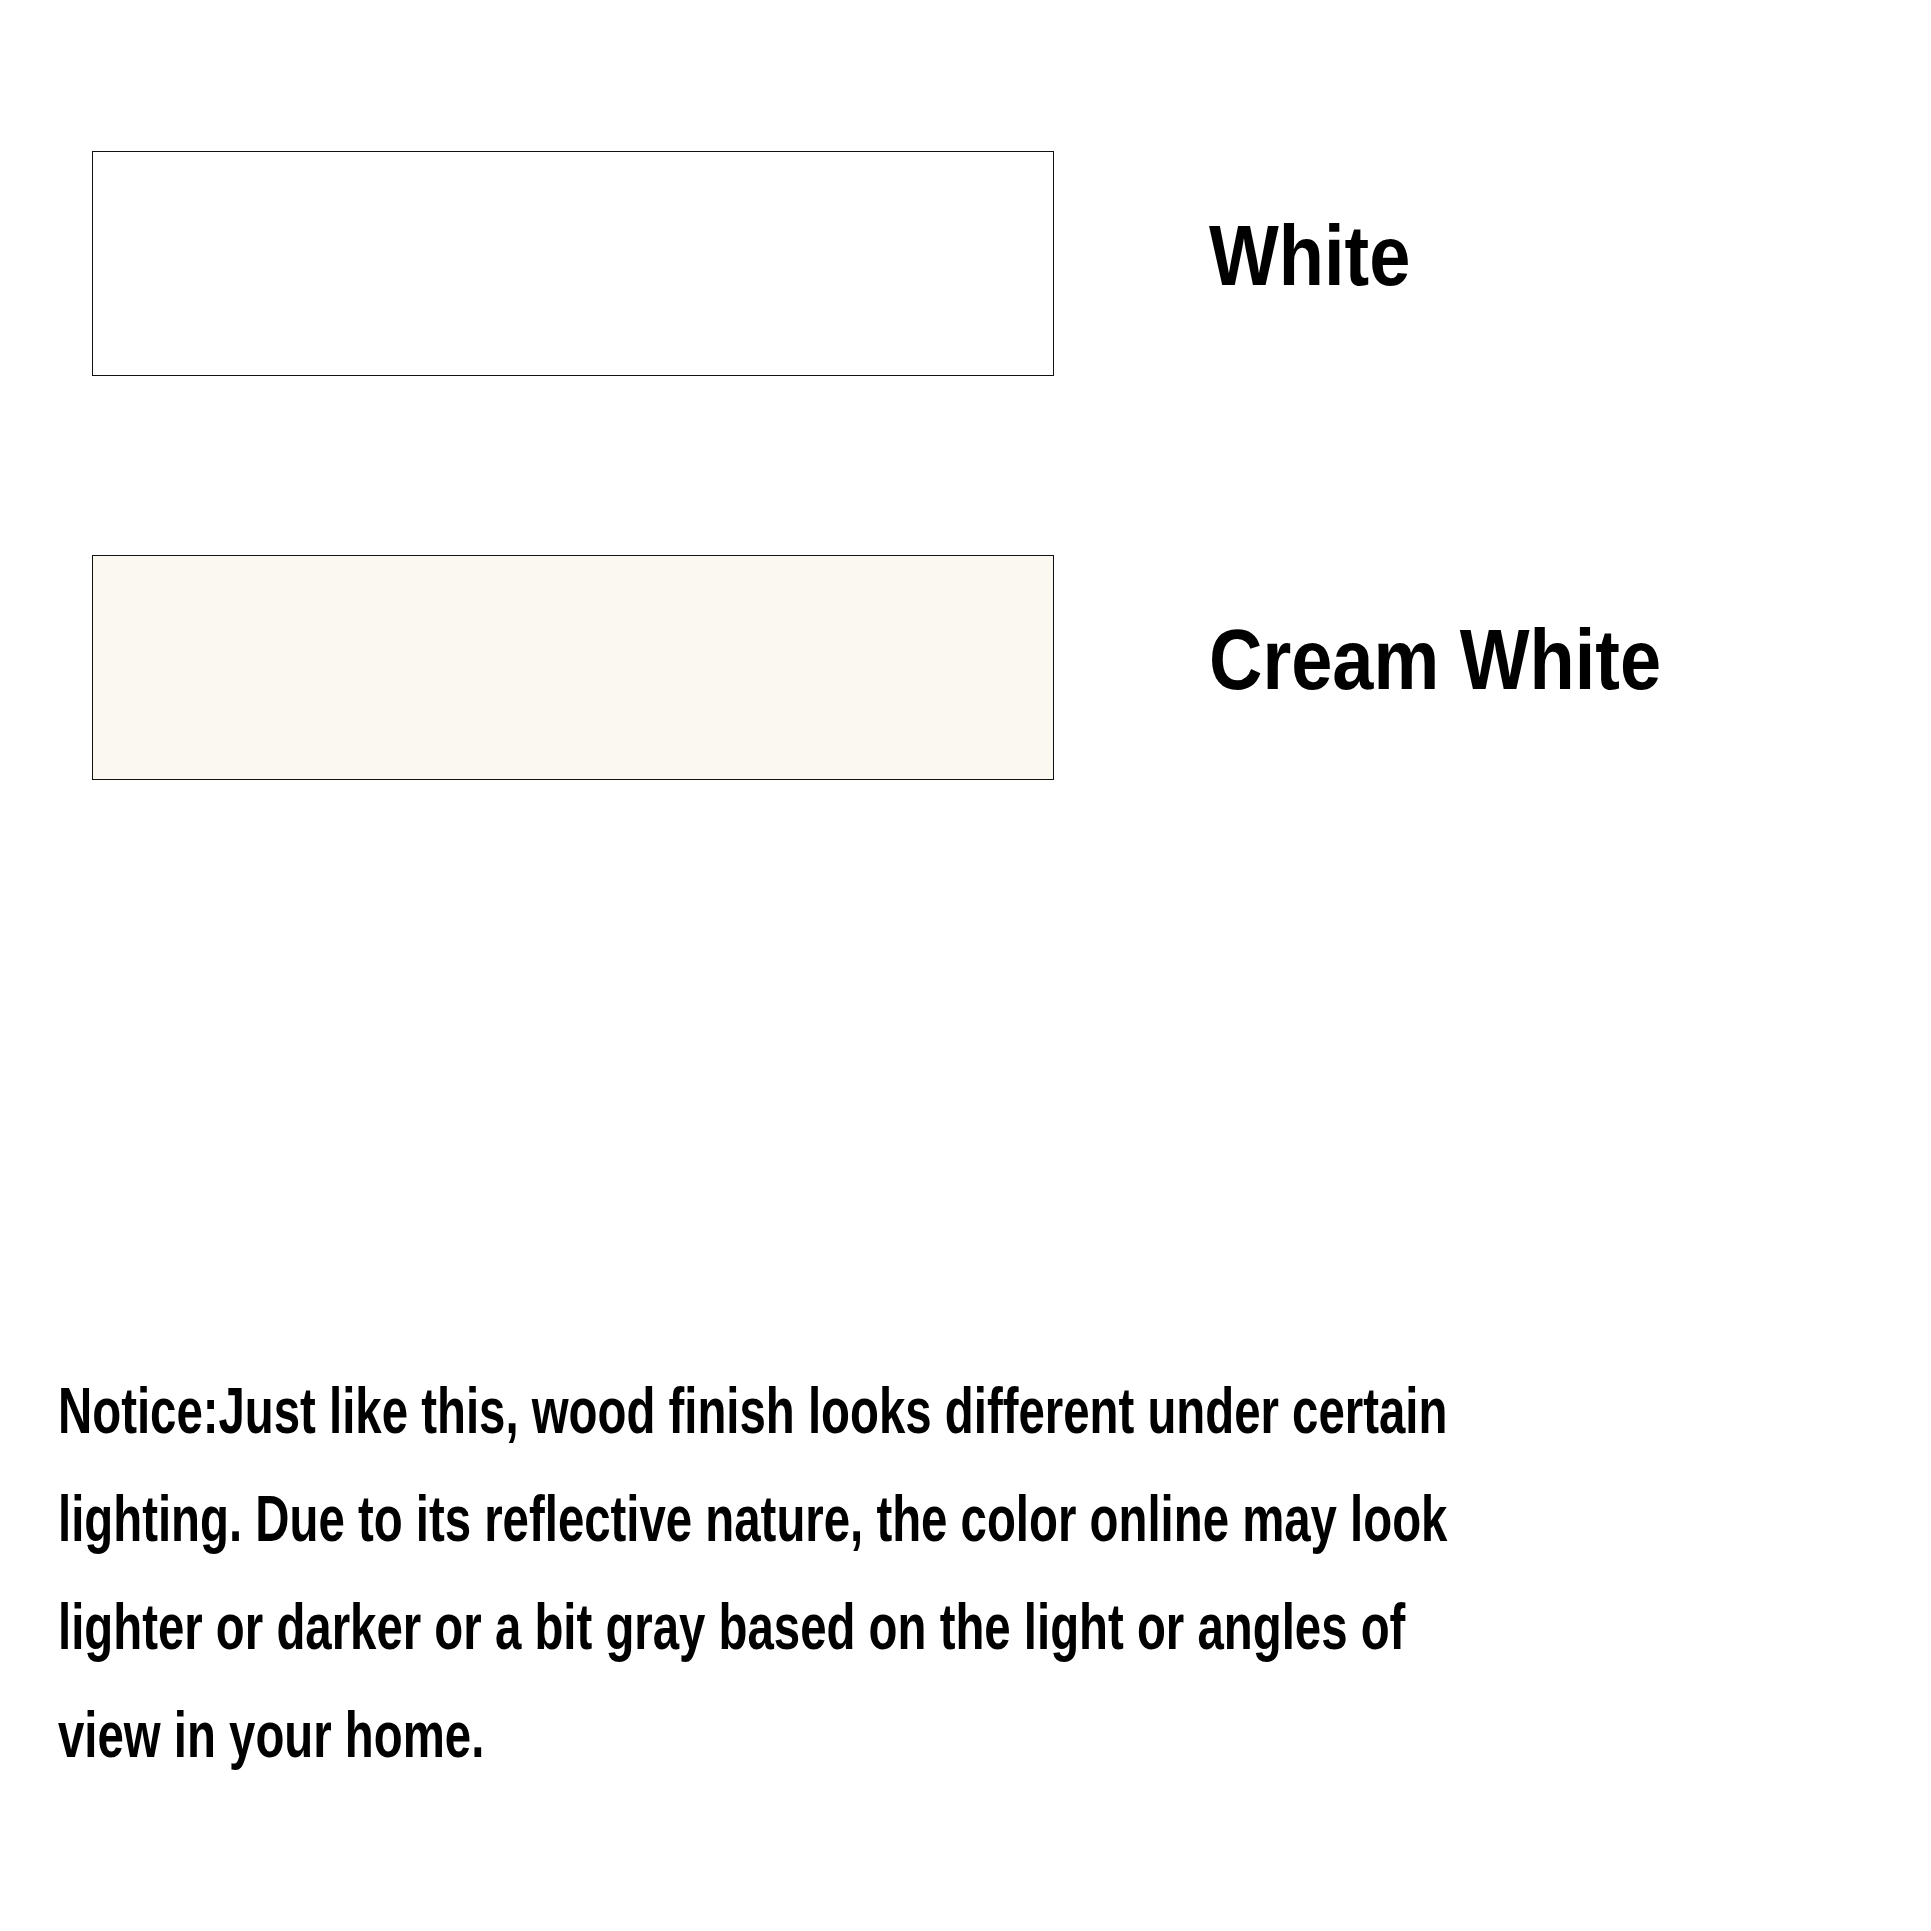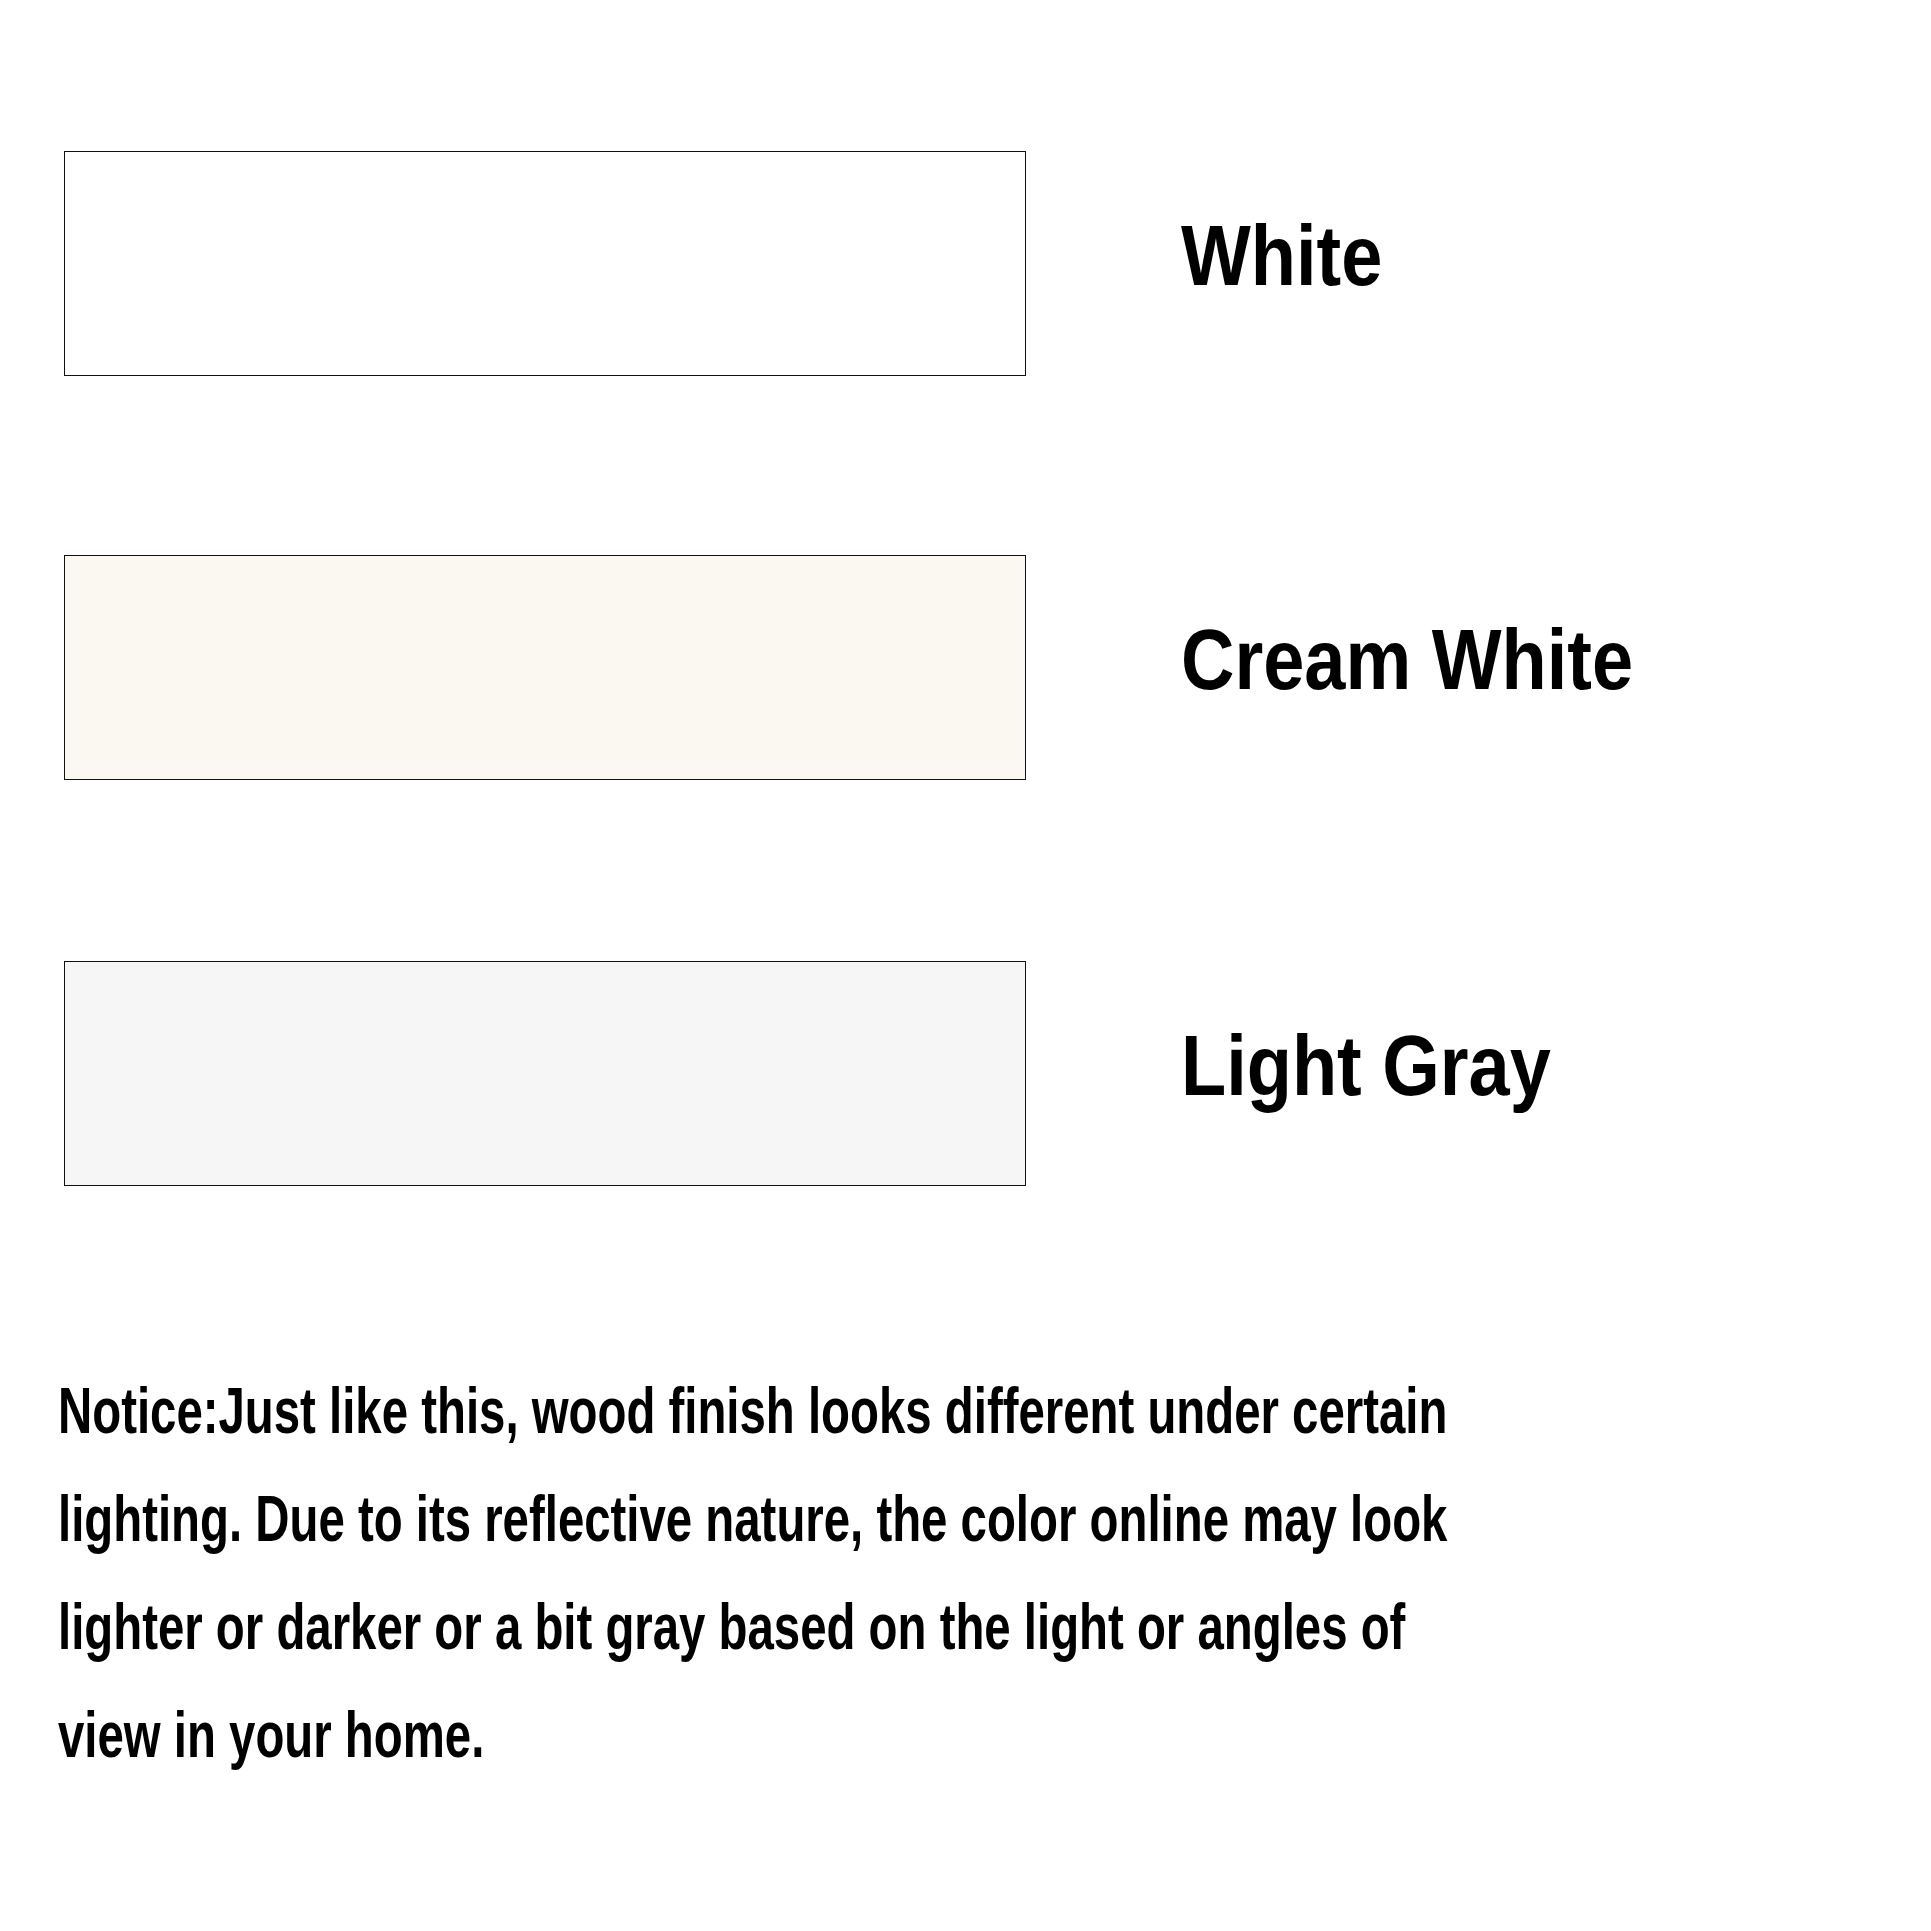--- a/index.html
+++ b/index.html
@@ -14,21 +14,21 @@
     position: relative;
     overflow: hidden;
     color: #000000;
   }
   .page {
     position: absolute;
     inset: 0;
   }
   .row {
     position: absolute;
-    left: 64px;
+    left: 92px;
     width: 1515px;
     height: 225px;
   }
   .row.r1 { top: 151px; }
   .row.r2 { top: 555px; padding-left: 8px; }
   .row.r3 { top: 961px; }
   .box {
     position: absolute;
     left: 0;
     top: 0;
@@ -77,24 +77,20 @@
   <div class="row r1">
     <div class="box" style="background: rgb(255, 255, 255);"></div>
     <div class="swatch-label">White</div>
   </div>
 
   <div class="row r2">
     <div class="box" style="background: rgb(250, 248, 241);"></div>
     <div class="swatch-label">Cream White</div>
   </div>
 
-  <div class="row r3">
-    <div class="box" style="background: rgb(246, 246, 246);"></div>
-    <div class="swatch-label">Light Gray</div>
-  </div>
 
   <div class="notice">
     <div class="notice-line">Notice:Just like this, wood finish looks different under certain</div>
     <div class="notice-line">lighting. Due to its reflective nature, the color online may look</div>
     <div class="notice-line">lighter or darker or a bit gray based on the light or angles of</div>
     <div class="notice-line">view in your home.</div>
   </div>
 
 </div>
 

